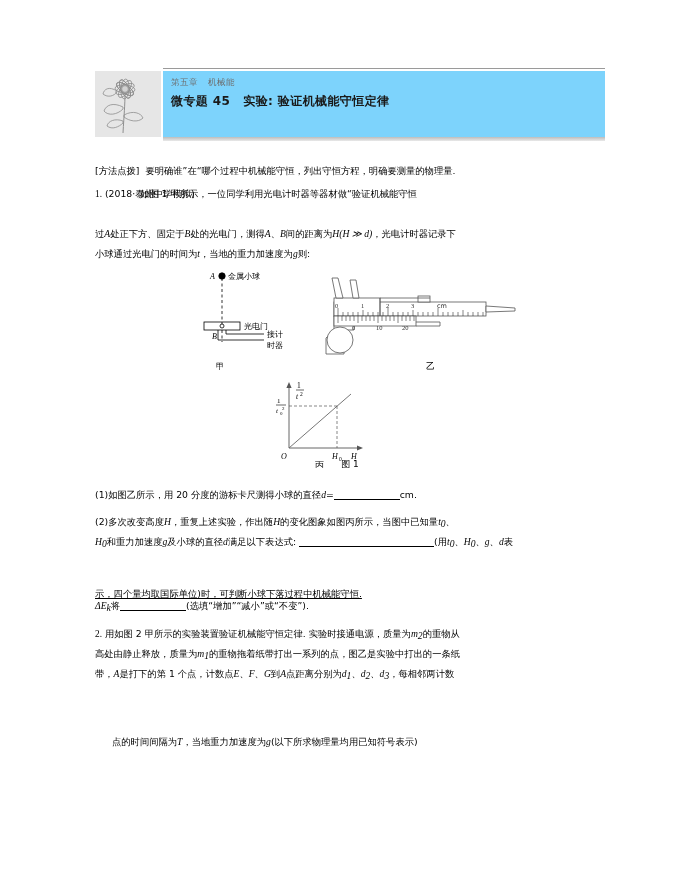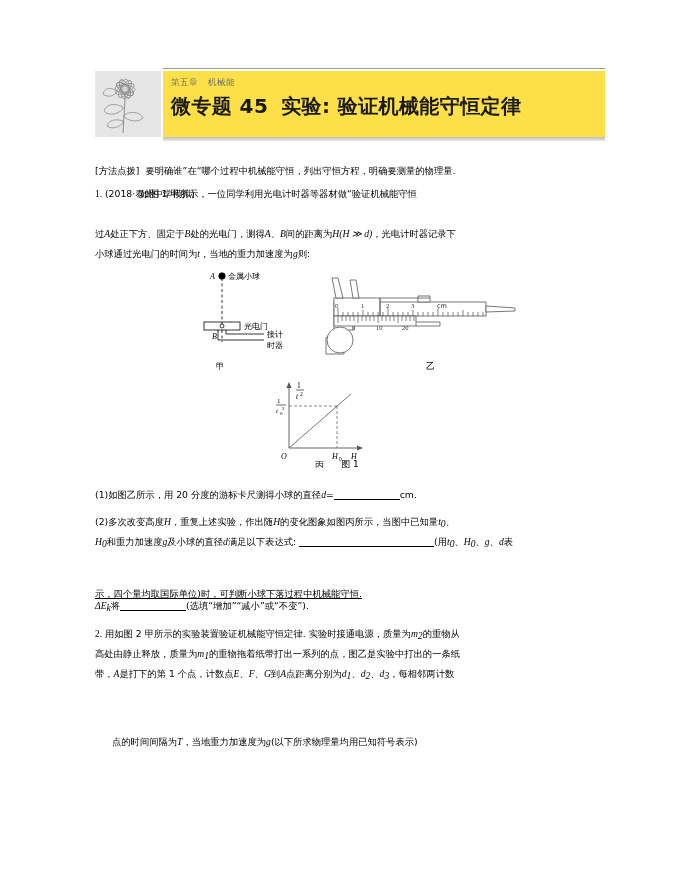--- a/index.html
+++ b/index.html
@@ -19,33 +19,33 @@
   .hdr-rule{
     position:absolute;left:68px;top:0;width:442px;height:1px;background:#9a9a9a;
   }
   .hdr-flower{
     position:absolute;left:0;top:3px;width:66px;height:66px;
     background:#e6e6e6;
     overflow:hidden;
   }
   .hdr-body{
     position:absolute;left:68px;top:3px;width:442px;height:66px;
-    background:#fde047;
+    background:#7dd3fc;
     text-align:center;
   }
   .hdr-chapter{
     position:absolute;left:8px;top:6px;
     font-family:"Liberation Sans","DejaVu Sans",sans-serif;
     font-size:8.5px;color:#6d6d6d;letter-spacing:.5px;
   }
   .hdr-chapter .sp{display:inline-block;width:10px;}
   .hdr-title{
     position:absolute;left:8px;top:22px;
     font-family:"DejaVu Sans","Liberation Sans",sans-serif;
-    font-size:20px;font-weight:bold;color:#1a1a1a;letter-spacing:.4px;
+    font-size:12px;font-weight:bold;color:#1a1a1a;letter-spacing:.4px;
     white-space:nowrap;
   }
   .hdr-title .gap{display:inline-block;width:13px;}
   .hdr-bottom{
     position:absolute;left:68px;top:69px;width:442px;height:4px;
     background:linear-gradient(to bottom,#bdbdbd,#e9e9e9);
   }
 
   
   .txt{

